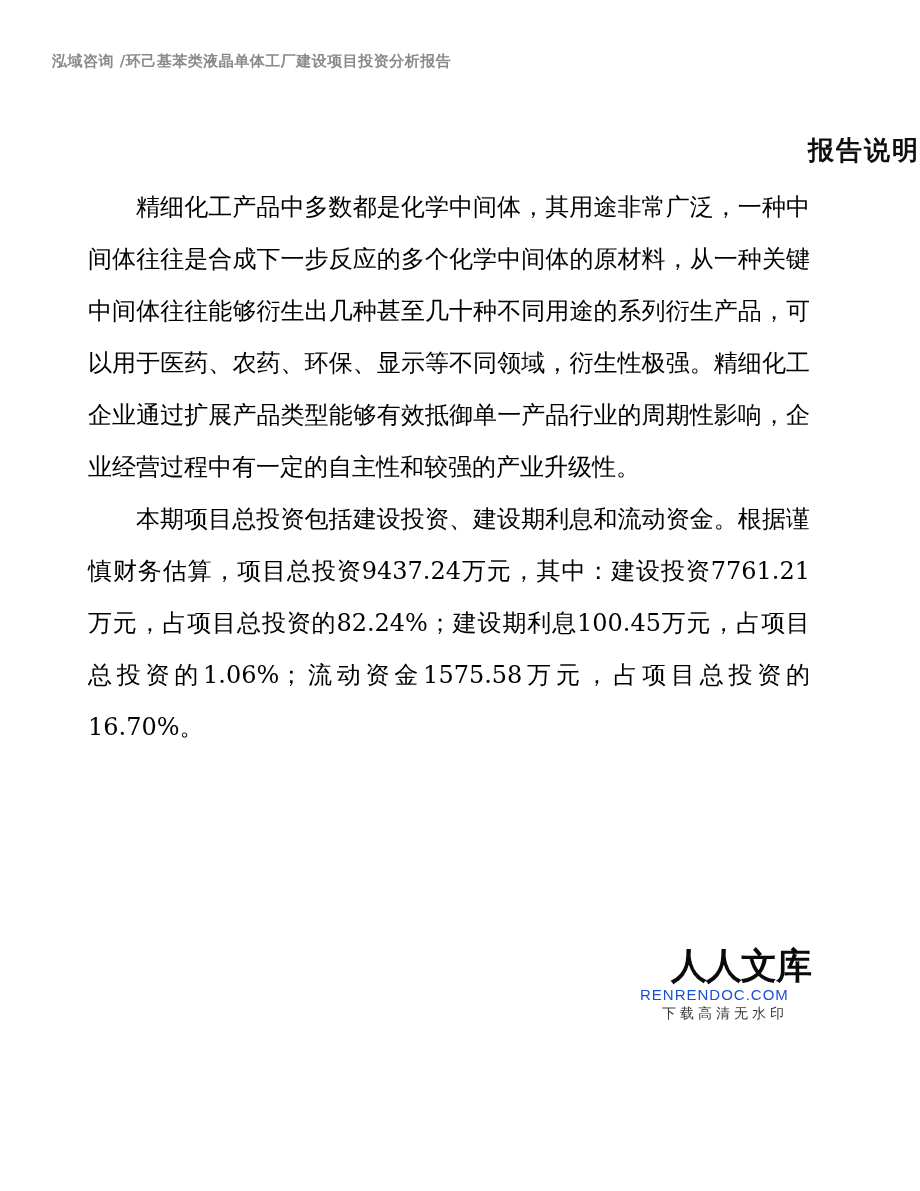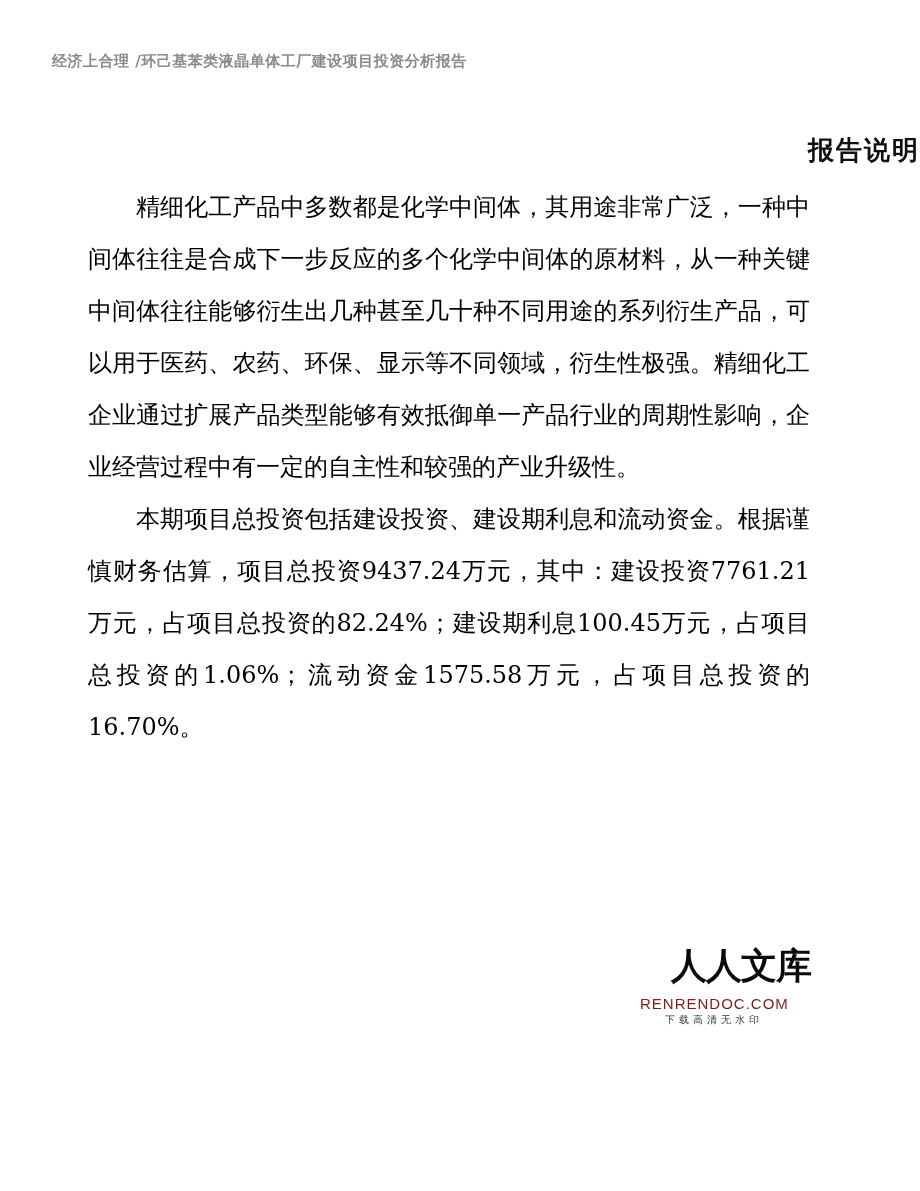--- a/index.html
+++ b/index.html
@@ -64,44 +64,45 @@
     font-size: 36px;
     font-weight: 900;
     line-height: 1.1;
     letter-spacing: -1px;
     color: #0a0a0a;
     font-family: "DejaVu Serif", "Liberation Serif", serif;
     white-space: nowrap;
     margin-left: 31px;
   }
   .wm-domain {
-    margin-top: 10px;
+    margin-top: 1px;
     font-size: 15px;
     line-height: 1;
     letter-spacing: 1px;
-    color: #7f1d1d;
+    color: #1d4ed8;
     font-family: "Liberation Sans", "DejaVu Sans", sans-serif;
     white-space: nowrap;
   }
   .wm-tagline {
     margin-top: 4px;
-    font-size: 10px;
+    font-size: 14px;
     line-height: 1;
     letter-spacing: 4px;
     color: #3a3a3a;
     font-family: "Liberation Sans", "DejaVu Sans", sans-serif;
     white-space: nowrap;
+    text-align: right;
   }
 </style>
 </head>
 <body>
 
 <div class="page">
 
-  <div class="doc-header">经济上合理 /环己基苯类液晶单体工厂建设项目投资分析报告</div>
+  <div class="doc-header">泓域咨询 /环己基苯类液晶单体工厂建设项目投资分析报告</div>
 
   <h1 class="doc-title">报告说明</h1>
 
   <div class="doc-body">
     <p>精细化工产品中多数都是化学中间体，其用途非常广泛，一种中间体往往是合成下一步反应的多个化学中间体的原材料，从一种关键中间体往往能够衍生出几种甚至几十种不同用途的系列衍生产品，可以用于医药、农药、环保、显示等不同领域，衍生性极强。精细化工企业通过扩展产品类型能够有效抵御单一产品行业的周期性影响，企业经营过程中有一定的自主性和较强的产业升级性。</p>
     <p>本期项目总投资包括建设投资、建设期利息和流动资金。根据谨慎财务估算，项目总投资9437.24万元，其中：建设投资7761.21万元，占项目总投资的82.24%；建设期利息100.45万元，占项目总投资的1.06%；流动资金1575.58万元，占项目总投资的16.70%。</p>
   </div>
 
   <div class="watermark">
     <div class="wm-brand">人人文库</div>

